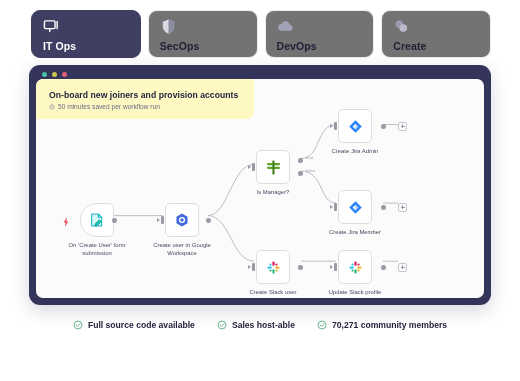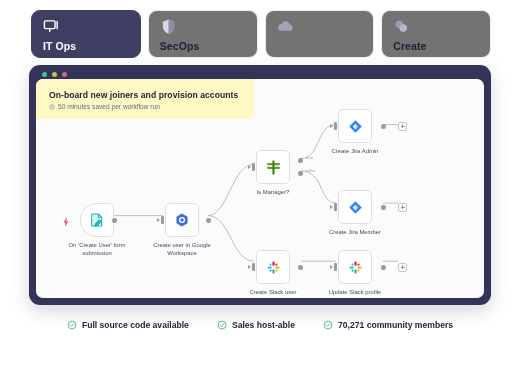--- a/index.html
+++ b/index.html
@@ -206,21 +206,21 @@
   }
 
   
   .features {
     position: absolute;
     left: 0;
     top: 320px;
     width: 520px;
     display: flex;
     justify-content: center;
-    gap: 28px;
+    gap: 22px;
   }
   .feature {
     display: flex;
     align-items: center;
     gap: 5px;
     font-size: 8.6px;
     font-weight: bold;
     color: #23233f;
     white-space: nowrap;
   }
@@ -252,20 +252,21 @@
       </span>
       <span class="tab-label">SecOps</span>
     </div>
 
     <div class="tab">
       <span class="tab-icon">
         <svg viewBox="0 0 24 24" width="17" height="17">
           <path d="M6.5 18h11a4.2 4.2 0 0 0 .4-8.4A6 6 0 0 0 6.4 8.6 4.7 4.7 0 0 0 6.5 18z" fill="#a3a3b8"></path>
         </svg>
       </span>
+      <span class="tab-label">DevOps</span>
     </div>
 
     <div class="tab">
       <span class="tab-icon">
         <svg viewBox="0 0 24 24" width="17" height="17">
           <circle cx="9" cy="9" r="5.4" fill="#9a9ab0"></circle>
           <circle cx="14.5" cy="14.2" r="5.4" fill="#b9b9cb"></circle>
         </svg>
       </span>
       <span class="tab-label">Create</span>

